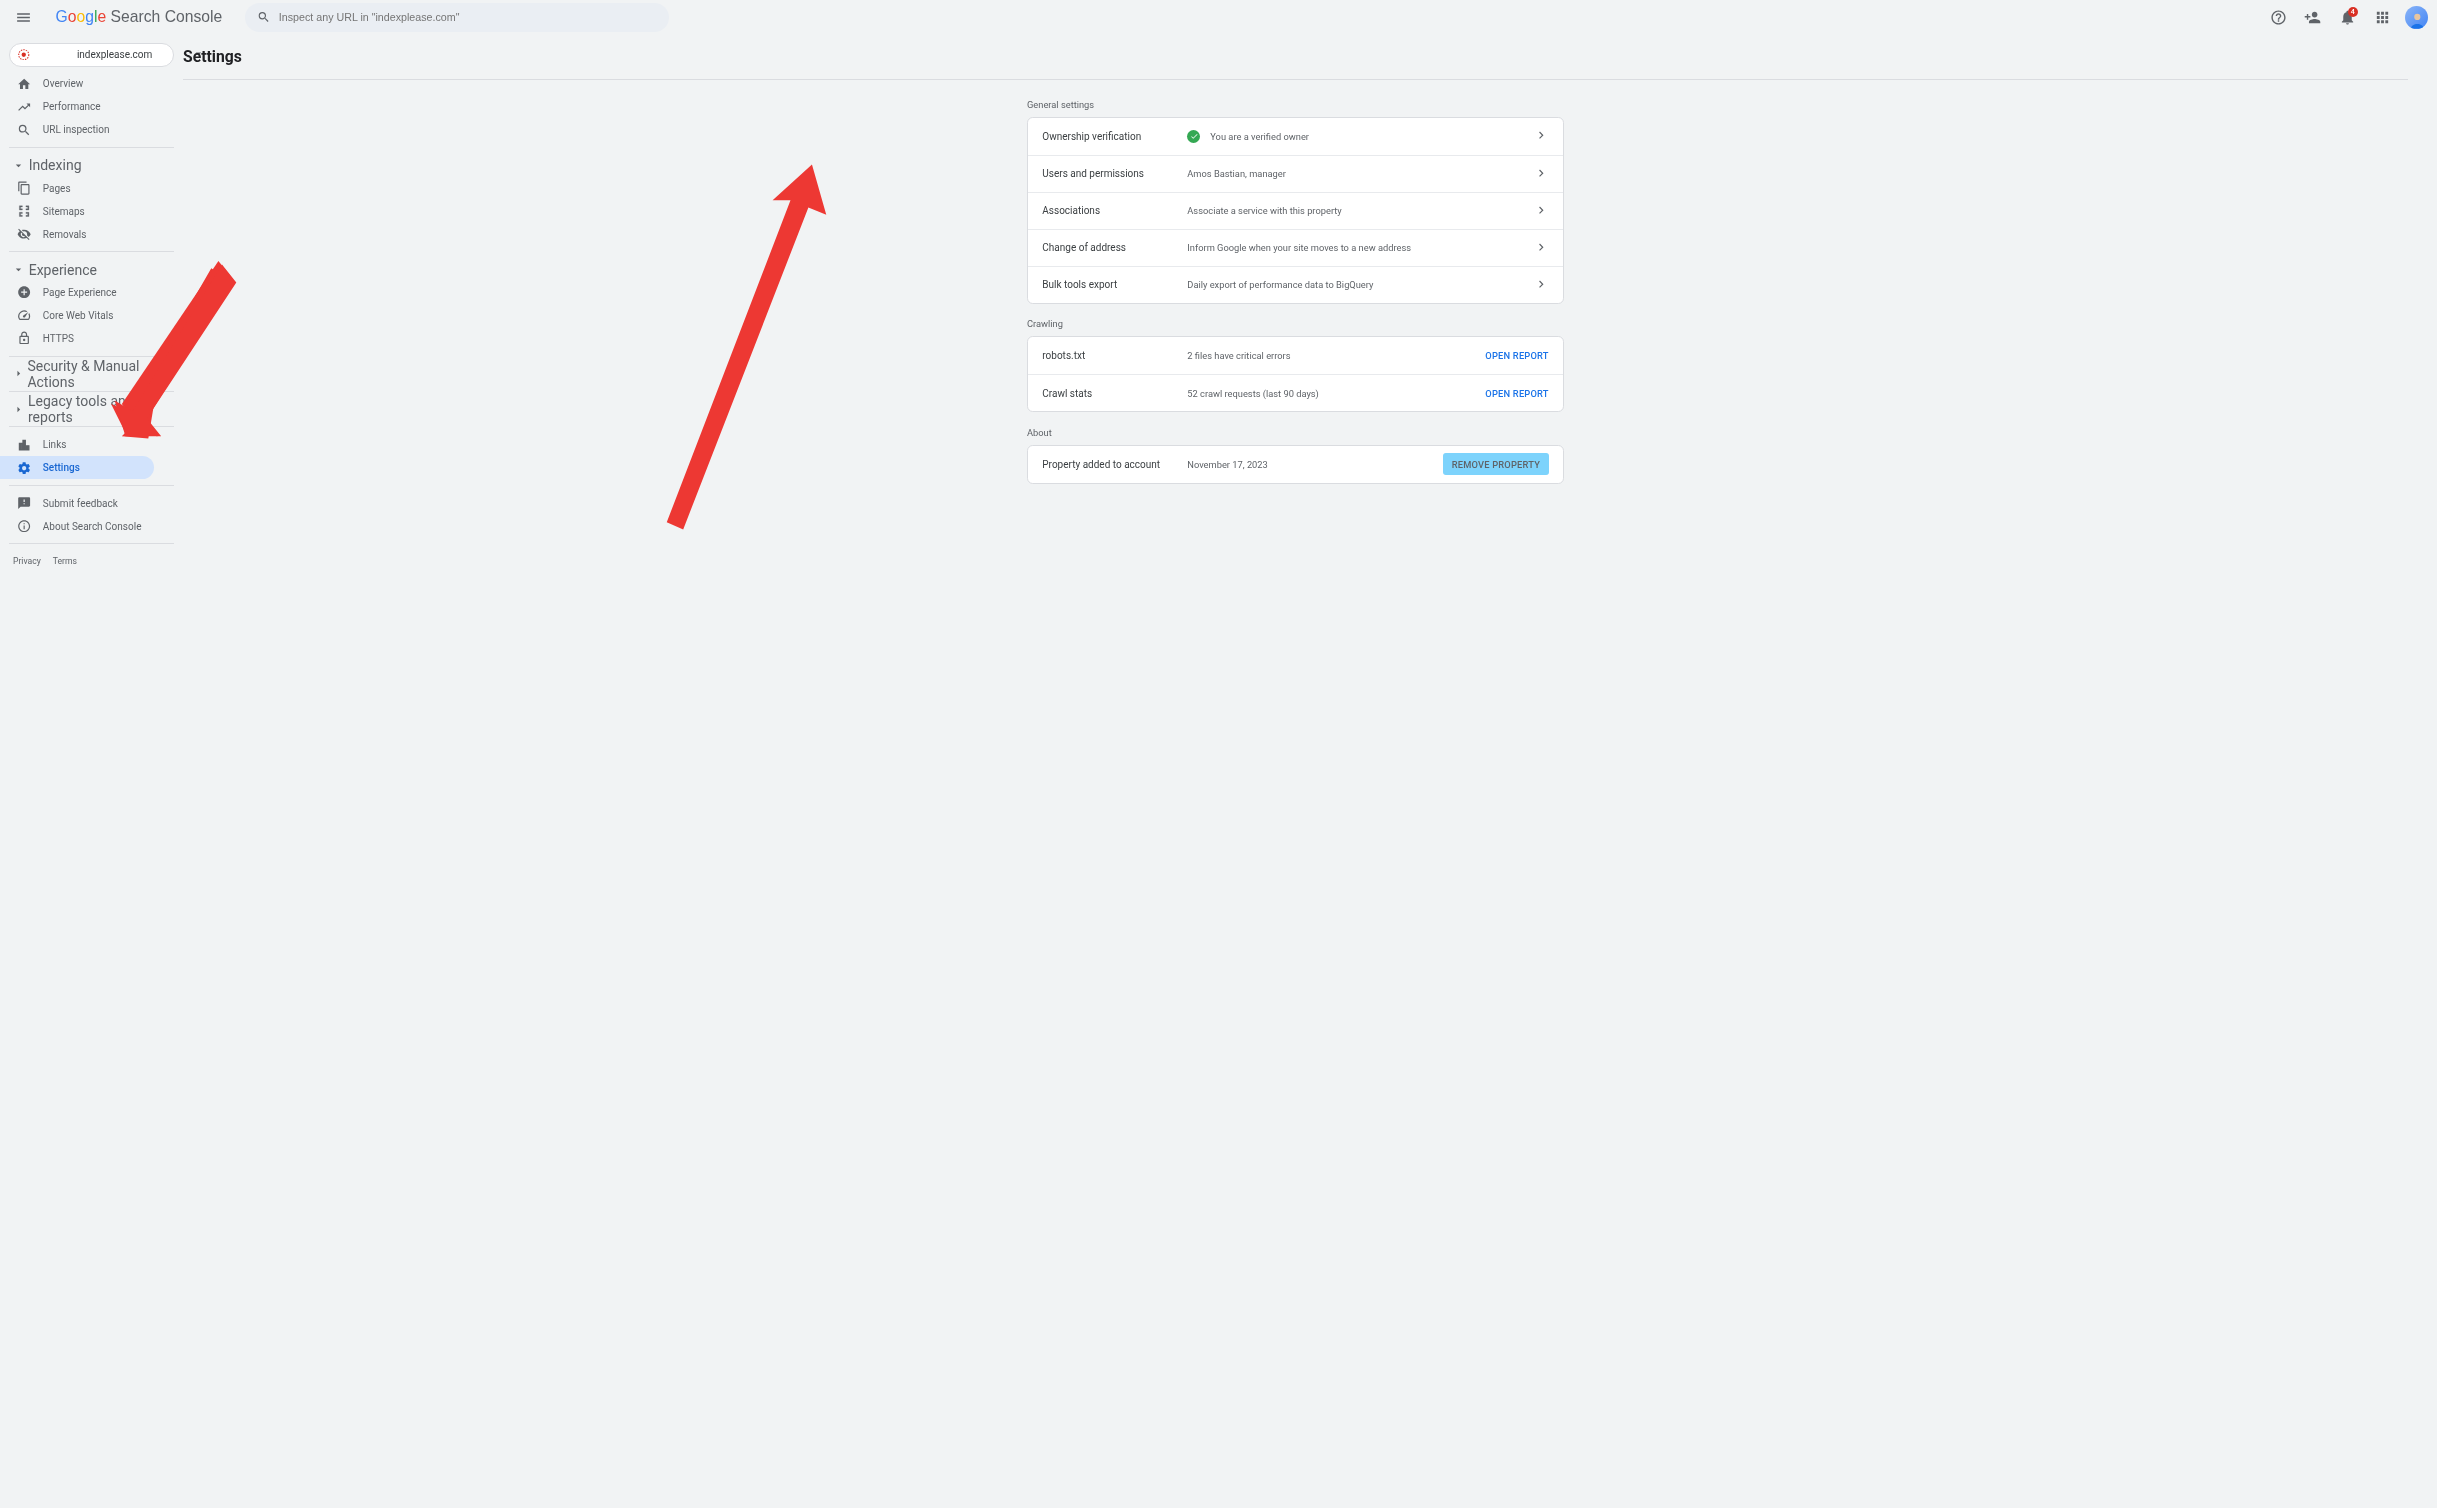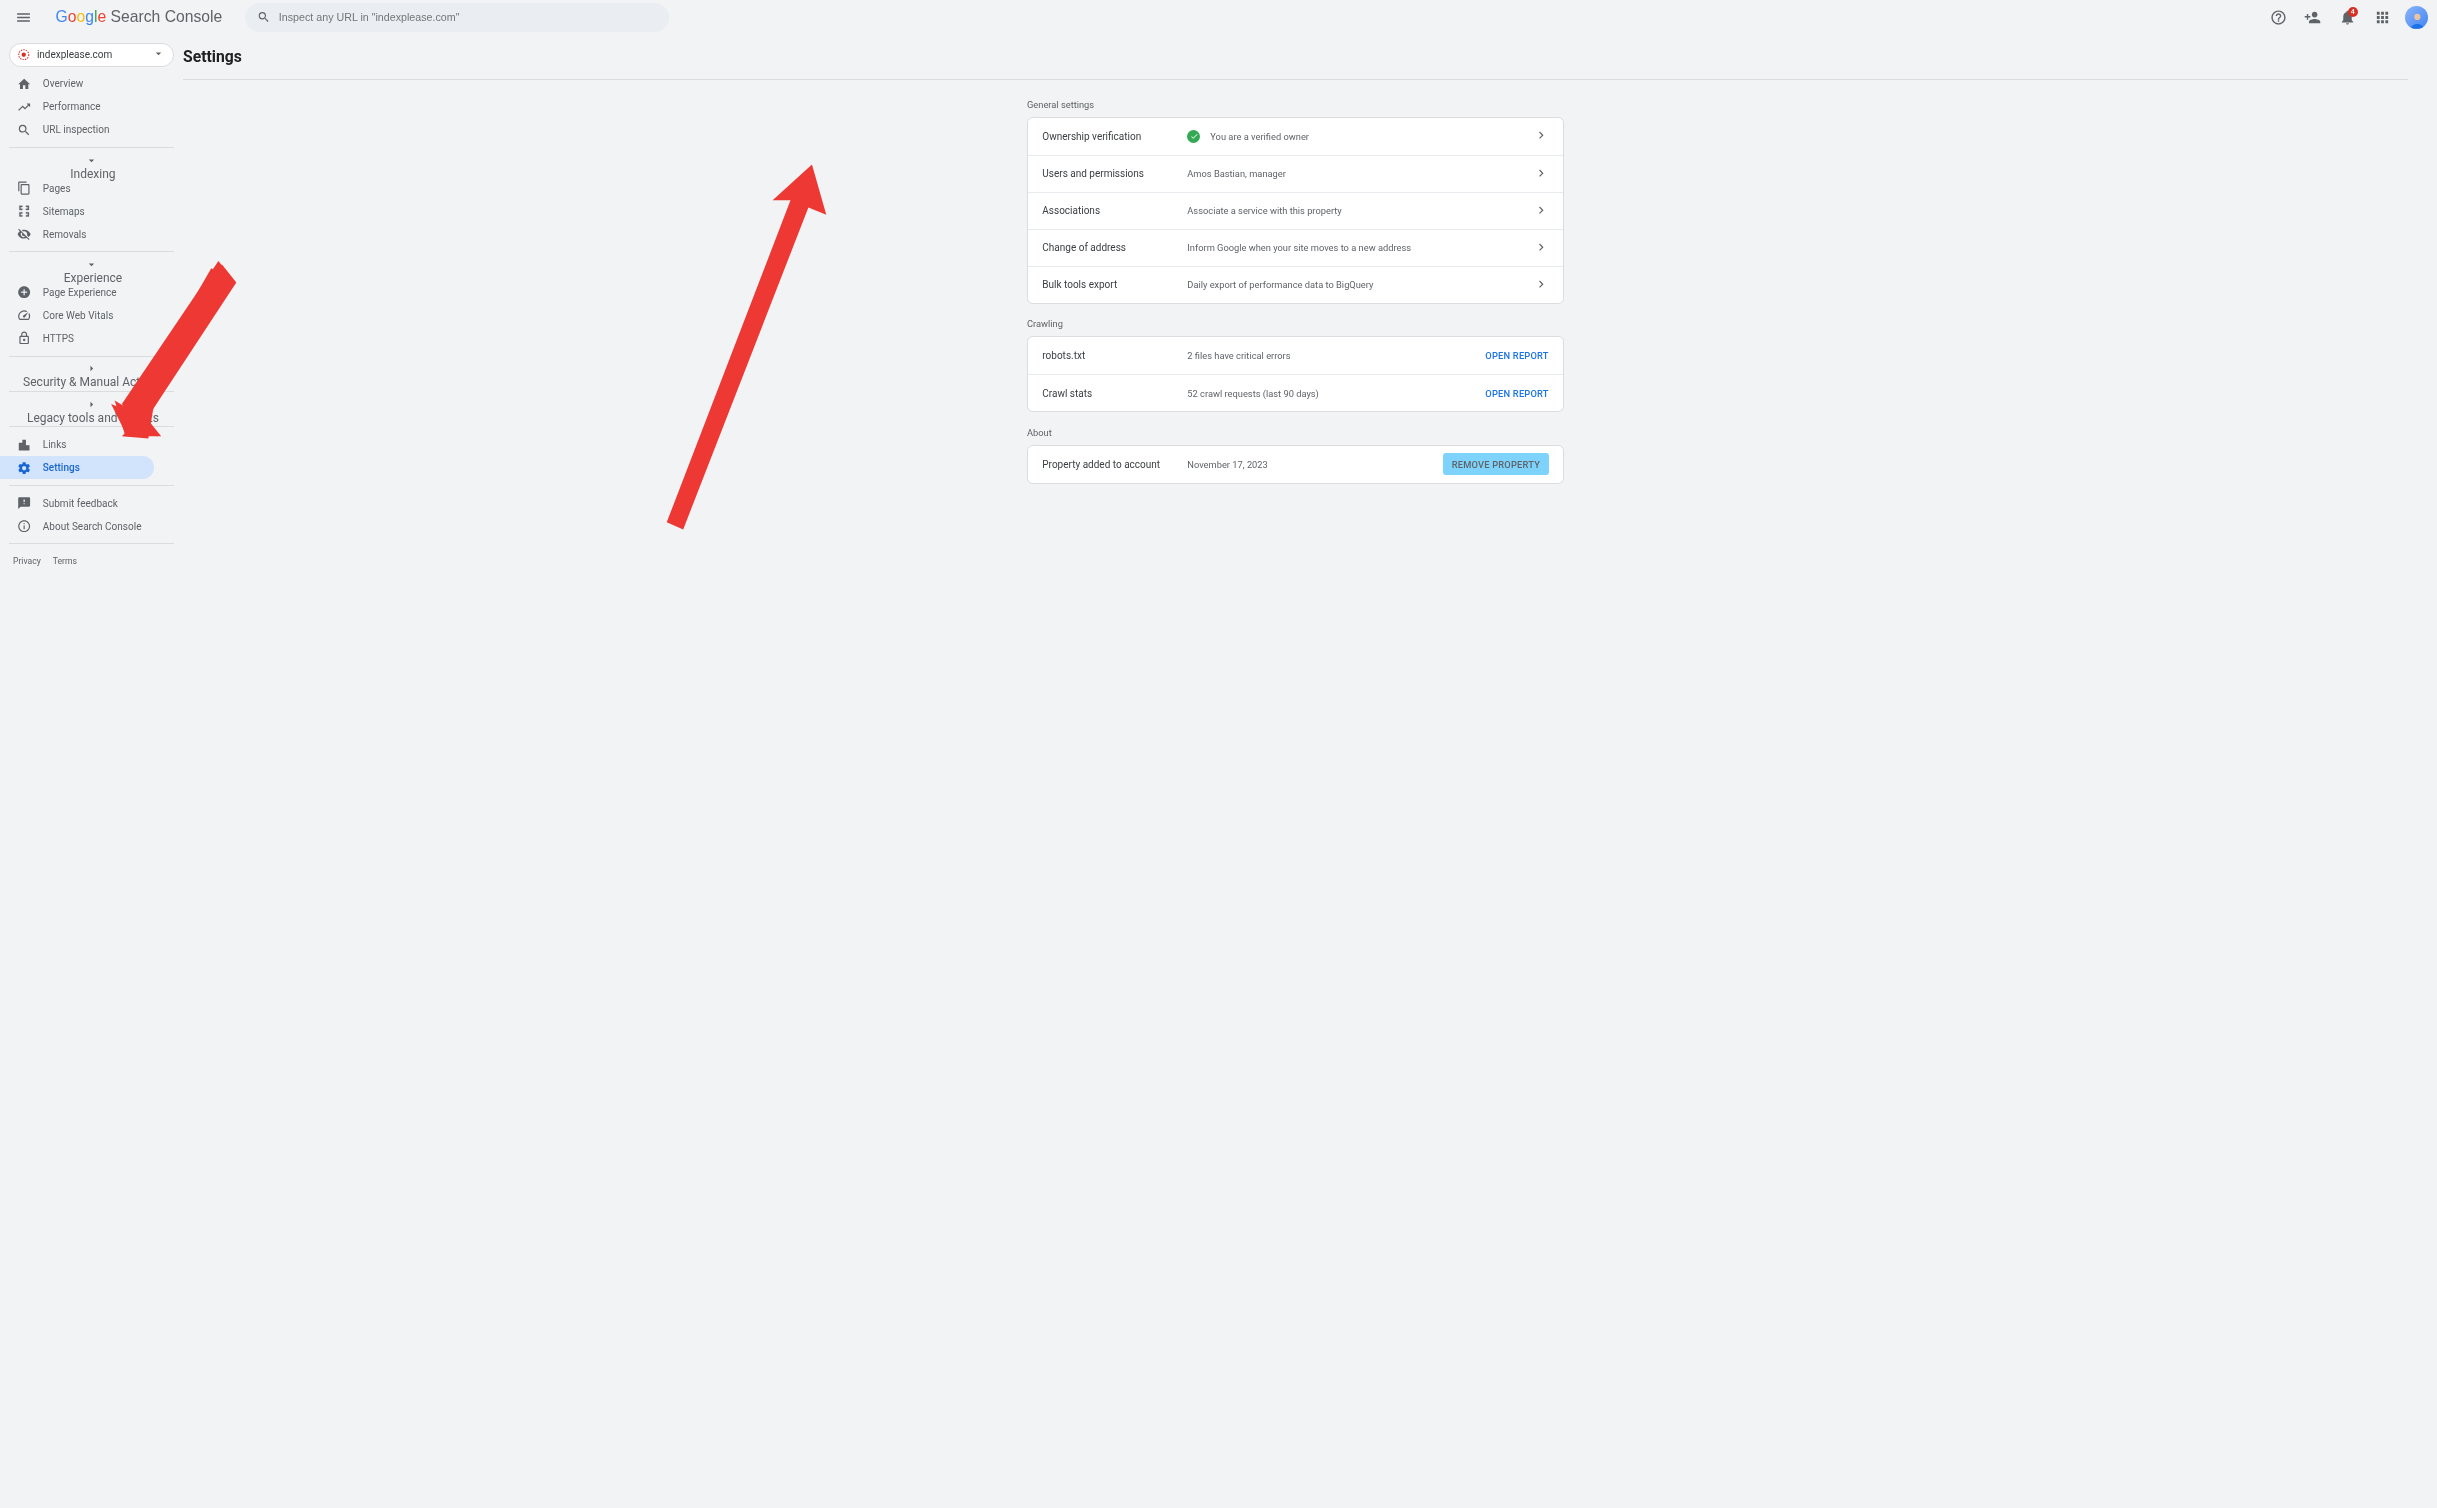--- a/index.html
+++ b/index.html
@@ -14,31 +14,31 @@
   .search-box input { border: none; background: transparent; outline: none; width: 100%; font-size: 10.7px; color: #5f6368; }
   .header-actions { margin-left: auto; display: flex; align-items: center; gap: 5.7px; }
   .icon-btn { width: 29px; height: 29px; display: flex; align-items: center; justify-content: center; color: #5f6368; cursor: pointer; border-radius: 50%; position: relative; }
   .badge { position: absolute; top: 4.3px; right: 4.3px; background: #d93025; color: white; font-size: 7.2px; border-radius: 5.7px; min-width: 10px; height: 10px; display: flex; align-items: center; justify-content: center; padding: 0 2.1px; font-weight: 500;}
   .avatar { width: 23px; height: 23px; border-radius: 50%; background: linear-gradient(135deg, #8ab4f8 0%, #4285f4 100%); margin-left: 2.9px; display:flex; align-items:flex-end; justify-content:center; overflow:hidden;}
   .avatar svg { width: 18.6px; height: 18.6px; }
   
   .layout { display: flex; }
   .sidebar { width: 183px; min-width: 183px; padding: 8.6px 0; display:flex; flex-direction:column; }
   
-  .property-picker { margin: 0 8.6px 5.7px 8.6px; height: 24px; border: 0.7px solid #dadce0; border-radius: 12px; display: flex; align-items: center; padding: 0 8.6px; background: #fff; cursor: pointer; }
+  .property-picker { margin: 0 8.6px 5.7px 8.6px; height: 24px; border: 0.7px solid #dadce0; border-radius: 12px; display: flex; align-items: center; padding: 0 8.6px; background: #fff; cursor: pointer; gap: 40px; }
   .prop-icon { width: 11.5px; height: 11.5px; margin-right: 7.2px; display:flex; align-items:center; justify-content:center;}
   .prop-text { flex: 1; font-size: 10px; color: #3c4043; }
   .prop-chevron { color: #5f6368; }
   
   .nav-item { display: flex; align-items: center; height: 23px; padding: 0 8.6px 0 17px; cursor: pointer; border-radius: 0 11.5px 11.5px 0; margin-right: 29px; color: #5f6368; }
   .nav-item.active { background: #d2e3fc; color: #1967d2; font-weight: 500; }
   .nav-item.active .nav-icon { color: #1967d2; }
   .nav-icon { width: 14.3px; display: flex; align-items: center; justify-content: center; margin-right: 11.5px; color: #5f6368; }
   .nav-label { font-size: 10px; }
-  .nav-section { display: flex; align-items: center; height: 23px; padding: 0 8.6px 0 11.5px; cursor: pointer; color: #5f6368; font-size: 12px; flex-direction: column; }
+  .nav-section { display: flex; align-items: center; height: 23px; padding: 0 8.6px 0 11.5px; cursor: pointer; color: #5f6368; font-size: 14px; }
   .nav-section .chev { width: 14.3px; display:flex; align-items:center; justify-content:center; margin-right: 2.9px;}
   hr.side { border: none; border-top: 0.7px solid #dadce0; margin: 5.7px 8.6px 5.7px 8.6px; }
   .sidebar-spacer { flex: 1; }
   .footer-links { padding: 5.7px 0 8.6px 13px; font-size: 8.6px; color: #5f6368; }
   .footer-links a { color: #5f6368; text-decoration: none; margin-right: 10px; cursor:pointer;}
   
   .main { flex: 1; padding: 0 29px 29px 0; }
   .page-title { font-size: 15.7px; color: #202124; padding: 13px 0 13px 0; margin-left: 0;}
   hr.main-hr { border: none; border-top: 0.7px solid #dadce0; margin-bottom: 14.3px; }
   

